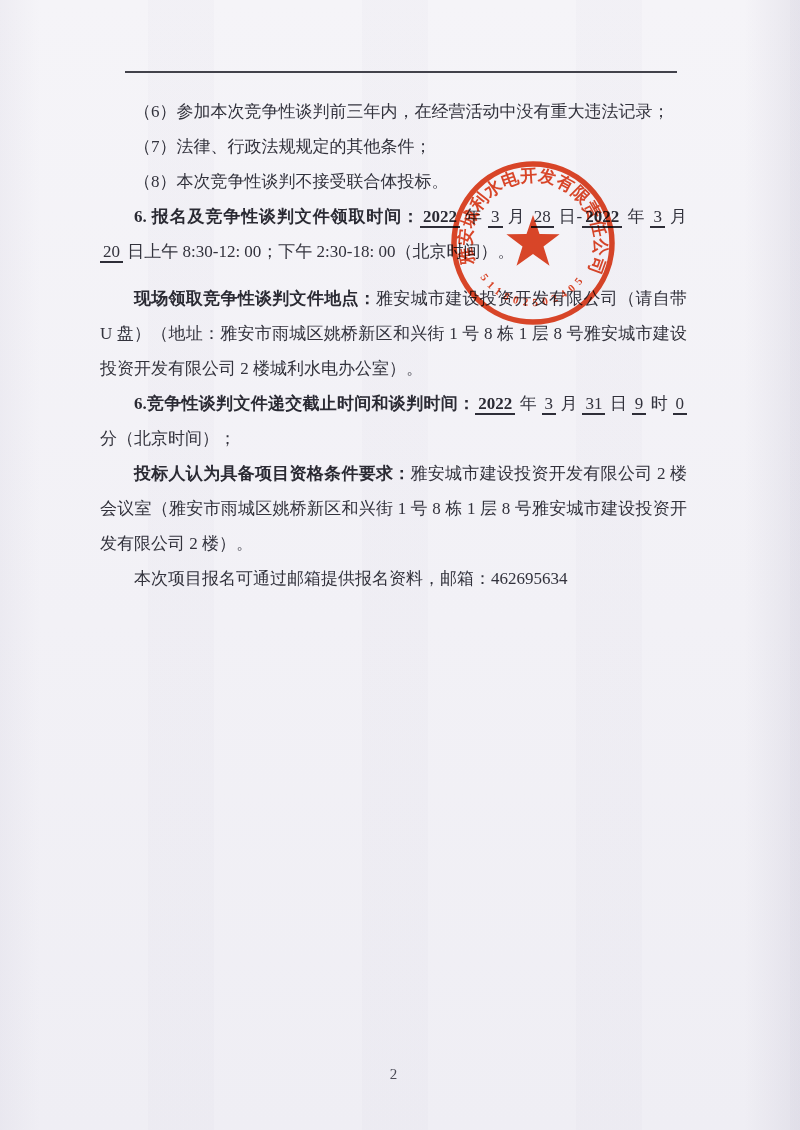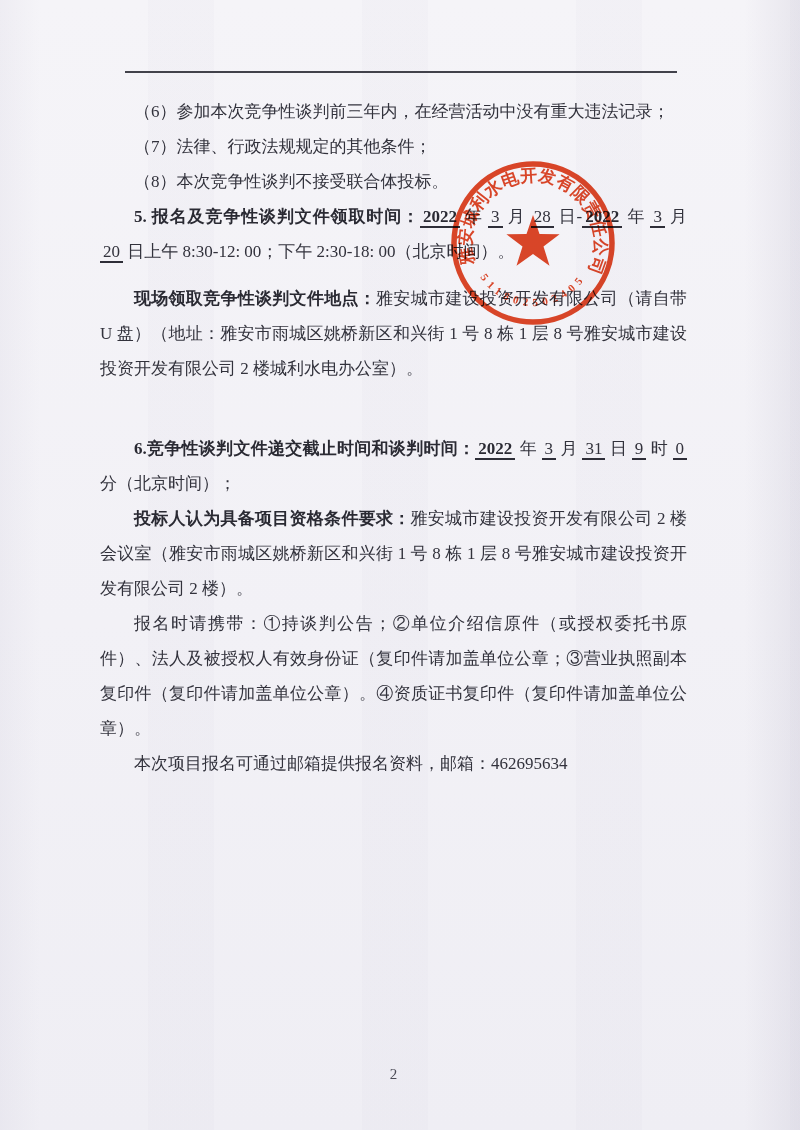--- a/index.html
+++ b/index.html
@@ -20,21 +20,21 @@
     position:absolute;left:125px;top:71px;width:552px;height:2px;
     background:#42424b;
   }
   .content{
     position:absolute;left:100px;top:94px;width:587px;
     font-size:17px;line-height:35px;color:#32323c;
     text-align:justify;
   }
   .content p{margin:0;text-indent:2em;}
   .content p.sp-sm{margin-top:12px;}
-  .content p.sp-lg{margin-top:45px;}
+  .content p.sp-lg{}
   .b{font-weight:700;color:#2a2a33;}
   .u{border-bottom:2px solid #2e2e38;padding:0 3px;}
   .pagenum{
     position:absolute;left:100px;top:1066px;width:587px;
     text-align:center;font-size:15px;color:#4c4c57;
   }
   .stamp{
     position:absolute;left:433px;top:143px;width:200px;height:200px;
     mix-blend-mode:multiply;opacity:.93;
   }
@@ -52,30 +52,29 @@
 
 <div class="page">
 
   <div class="rule"></div>
 
   <div class="content">
     <p>（6）参加本次竞争性谈判前三年内，在经营活动中没有重大违法记录；</p>
     <p>（7）法律、行政法规规定的其他条件；</p>
     <p>（8）本次竞争性谈判不接受联合体投标。</p>
 
-    <p><span class="b">5. 报名及竞争性谈判文件领取时间：</span><span class="b u">2022</span><span> 年 </span><span class="u">3</span><span> 月 </span><span class="u">28</span><span> 日-</span><span class="b u">2022</span><span> 年 </span><span class="u">3</span><span> 月 </span><span class="u">20</span><span> 日上午 8:30-12: 00；下午 2:30-18: 00（北京时间）。</span></p>
+    <p><span class="b">6. 报名及竞争性谈判文件领取时间：</span><span class="b u">2022</span><span> 年 </span><span class="u">3</span><span> 月 </span><span class="u">28</span><span> 日-</span><span class="b u">2022</span><span> 年 </span><span class="u">3</span><span> 月 </span><span class="u">20</span><span> 日上午 8:30-12: 00；下午 2:30-18: 00（北京时间）。</span></p>
 
     <p class="sp-sm"><span class="b">现场领取竞争性谈判文件地点：</span><span>雅安城市建设投资开发有限公司（请自带 U 盘）（地址：雅安市雨城区姚桥新区和兴街 1 号 8 栋 1 层 8 号雅安城市建设投资开发有限公司 2 楼城利水电办公室）。</span></p>
 
     <p class="sp-lg"><span class="b">6.竞争性谈判文件递交截止时间和谈判时间：</span><span class="b u">2022</span><span> 年 </span><span class="u">3</span><span> 月 </span><span class="u">31</span><span> 日 </span><span class="u">9</span><span> 时 </span><span class="u">0</span><span> 分（北京时间）；</span></p>
 
     <p><span class="b">投标人认为具备项目资格条件要求：</span><span>雅安城市建设投资开发有限公司 2 楼会议室（雅安市雨城区姚桥新区和兴街 1 号 8 栋 1 层 8 号雅安城市建设投资开发有限公司 2 楼）。</span></p>
 
 
-    <p>报名时请携带：①持谈判公告；②单位介绍信原件（或授权委托书原件）、法人及被授权人有效身份证（复印件请加盖单位公章；③营业执照副本复印件（复印件请加盖单位公章）。④资质证书复印件（复印件请加盖单位公章）。</p>
     <p>本次项目报名可通过邮箱提供报名资料，邮箱：462695634</p>
   </div>
 
   <div class="pagenum">2</div>
 
   <svg class="stamp" viewBox="0 0 200 200" width="200" height="200" xmlns="http://www.w3.org/2000/svg">
     <defs>
       <path id="arcTop" d="M 41.7 121.2 A 62 62 0 1 1 156.2 126.2" fill="none"></path>
       <path id="arcBot" d="M 45.1 130.9 A 63 63 0 0 0 154.9 130.9" fill="none"></path>
     </defs>

